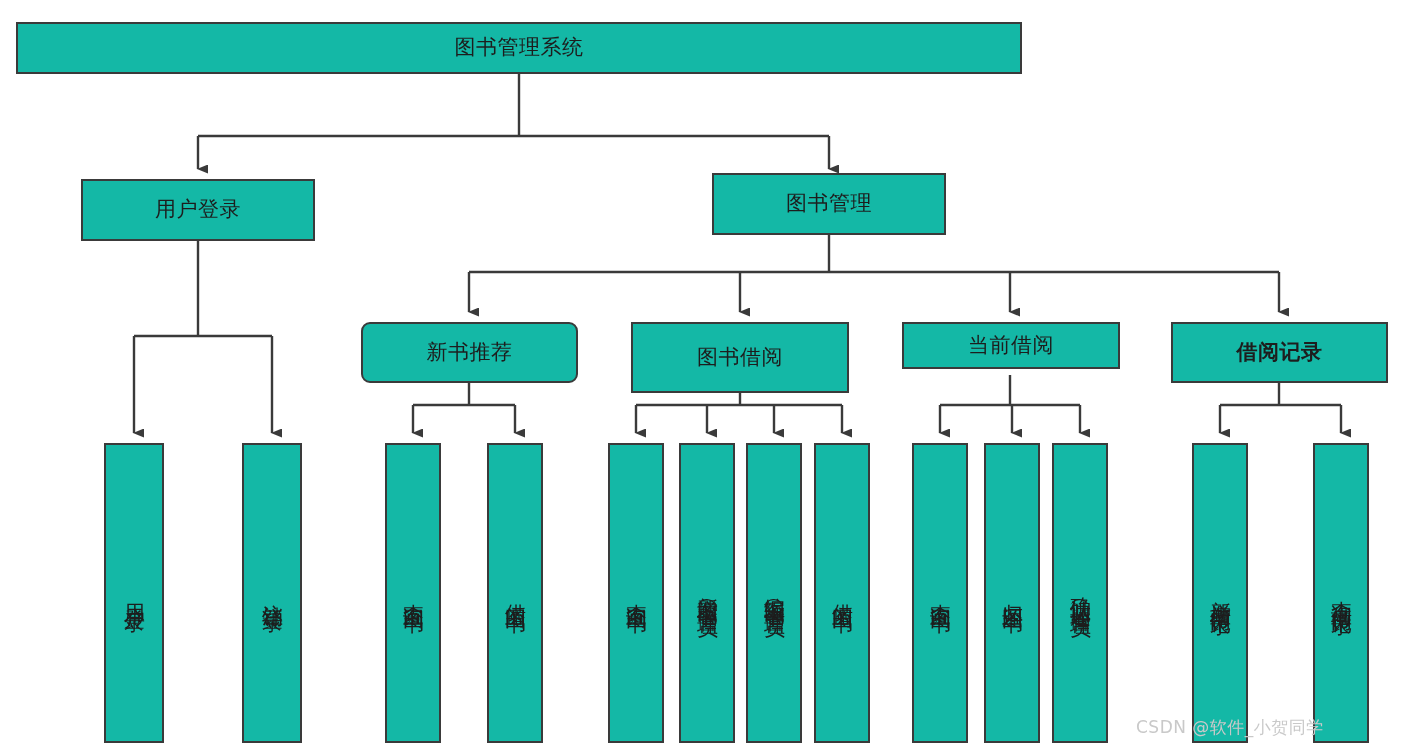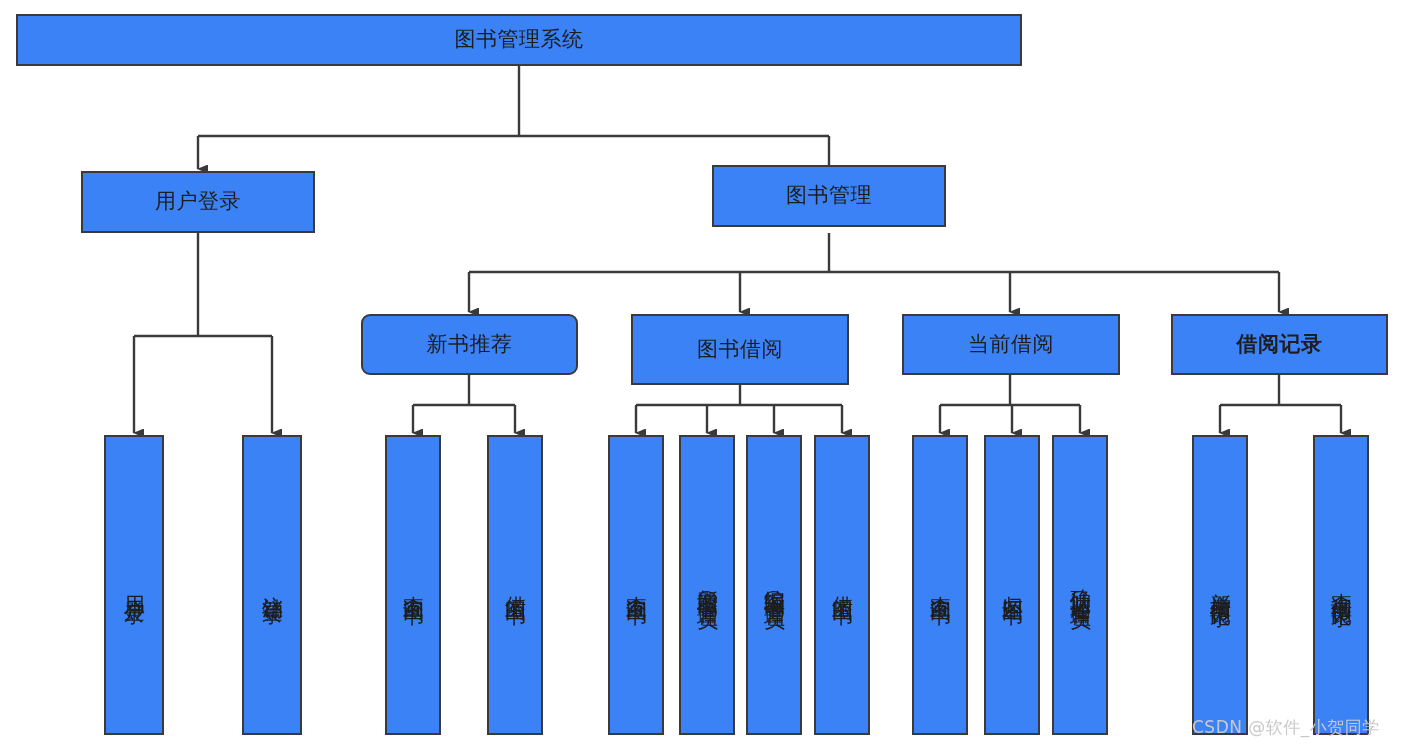--- a/index.html
+++ b/index.html
@@ -22,26 +22,27 @@
   svg.diagram-svg {
     position: absolute;
     left: 0;
     top: 0;
     width: 1405px;
     height: 747px;
   }
   .node-box {
     position: absolute;
     box-sizing: border-box;
-    background: #3b82f6;
+    background: #14b8a6;
     border: 2px solid #3a3a3a;
     display: flex;
     align-items: center;
     justify-content: center;
     overflow: hidden;
+    margin-top: 8px;
   }
   .node-label-h {
     font-size: 21px;
     color: #1d1d1d;
     line-height: 1.1;
     letter-spacing: 0.5px;
     white-space: nowrap;
   }
   .node-label-v {
     font-size: 21px;
@@ -121,21 +122,21 @@
   <div class="node-box" style="left: 712px; top: 165px; width: 234px; height: 62px;">
     <span class="node-label-h">图书管理</span>
   </div>
 
   <div class="node-box" style="left: 361px; top: 314px; width: 217px; height: 61px; border-radius: 9px;">
     <span class="node-label-h">新书推荐</span>
   </div>
   <div class="node-box" style="left: 631px; top: 314px; width: 218px; height: 71px;">
     <span class="node-label-h">图书借阅</span>
   </div>
-  <div class="node-box" style="left: 902px; top: 314px; width: 218px; height: 61px;">
+  <div class="node-box" style="left: 902px; top: 314px; width: 218px; height: 47px;">
     <span class="node-label-h">当前借阅</span>
   </div>
   <div class="node-box" style="left: 1171px; top: 314px; width: 217px; height: 61px; font-weight: bold;">
     <span class="node-label-h">借阅记录</span>
   </div>
 
   <div class="node-box" style="left: 104px; top: 435px; width: 60px; height: 300px;">
     <span class="node-label-v">用户登录</span>
   </div>
   <div class="node-box" style="left: 242px; top: 435px; width: 60px; height: 300px;">
@@ -168,15 +169,15 @@
   <div class="node-box" style="left: 1052px; top: 435px; width: 56px; height: 300px;">
     <span class="node-label-v">确认归还（管理员）</span>
   </div>
   <div class="node-box" style="left: 1192px; top: 435px; width: 56px; height: 300px;">
     <span class="node-label-v">新增借阅记录</span>
   </div>
   <div class="node-box" style="left: 1313px; top: 435px; width: 56px; height: 300px;">
     <span class="node-label-v">查询借阅记录</span>
   </div>
 
-  <span class="watermark" style="left: 1192px; top: 716px;">CSDN @软件_小贺同学</span>
+  <span class="watermark" style="left: 1136px; top: 716px;">CSDN @软件_小贺同学</span>
 
 </div>
 
 </body></html>

